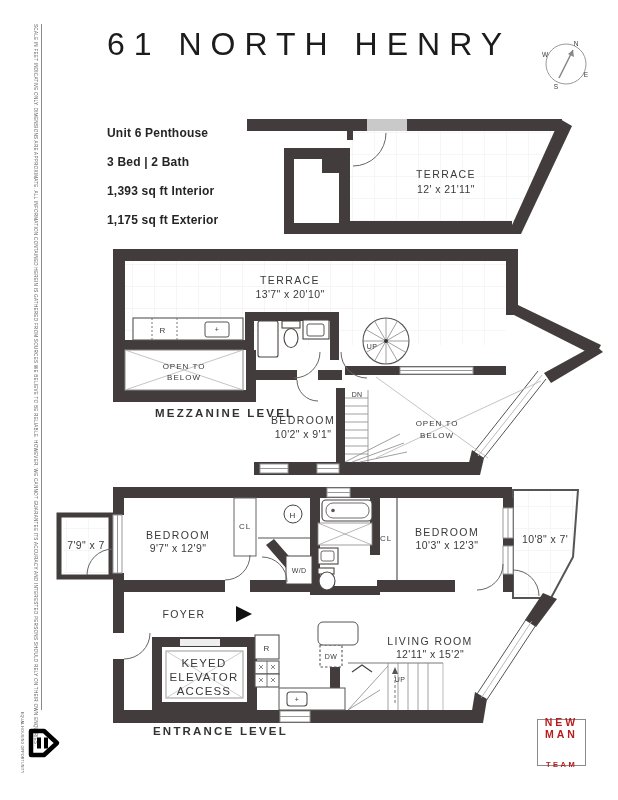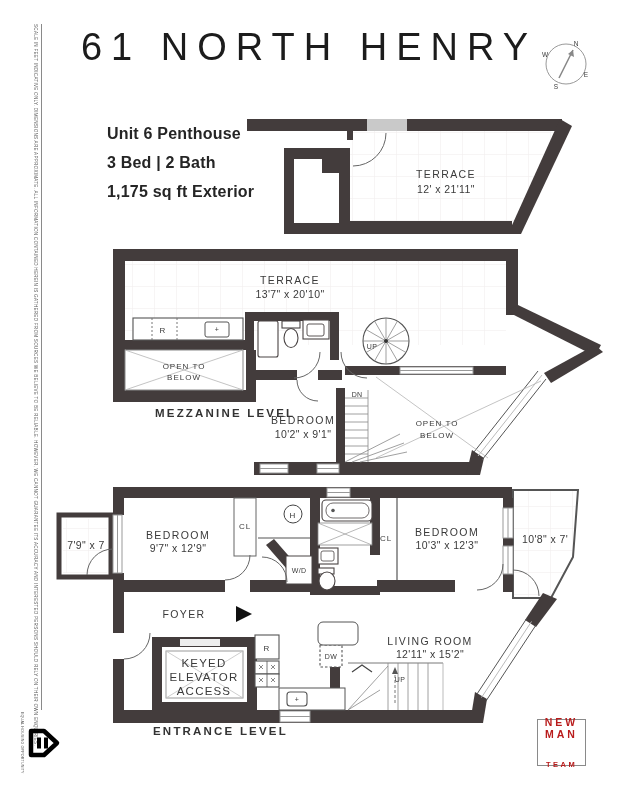--- a/index.html
+++ b/index.html
@@ -1,27 +1,27 @@
 <!DOCTYPE html>
 <html><head>
 <meta charset="utf-8">
 <style>
   html,body{margin:0;padding:0;background:#fff;}
   #page{position:relative;width:618px;height:800px;background:#ffffff;overflow:hidden;
         font-family:"Liberation Sans",sans-serif;}
   #title{position:absolute;top:26px;left:0;width:618px;text-align:center;
-         font-size:38px;font-weight:400;letter-spacing:9px;color:#1c1c1c;white-space:nowrap;}
+         font-size:32px;font-weight:400;letter-spacing:9px;color:#1c1c1c;white-space:nowrap;}
   #disclaimer{position:absolute;left:38px;top:24px;width:690px;
               transform:rotate(90deg);transform-origin:0 0;
               font-size:4.6px;letter-spacing:.25px;color:#5a5a5a;white-space:nowrap;}
   #vrule{position:absolute;left:41px;top:24px;width:1px;height:686px;background:#8a8a8a;}
   #eho-label{position:absolute;left:24px;top:712px;width:60px;
              transform:rotate(90deg);transform-origin:0 0;
              font-size:3.6px;letter-spacing:.2px;color:#555;white-space:nowrap;}
-  #unit-info{position:absolute;left:107px;top:119px;font-size:16px;line-height:29px;
+  #unit-info{position:absolute;left:107px;top:119px;font-size:12px;line-height:29px;
              font-weight:600;color:#252525;letter-spacing:.2px;}
   #brand{position:absolute;left:537px;top:719px;width:47px;height:45px;border:1.5px solid #8a8a8a;
          display:flex;flex-direction:column;align-items:center;justify-content:center;color:#b91c1c;}
   #brand .b1{font-size:10.5px;font-weight:600;letter-spacing:3px;line-height:12.5px;}
   #brand .b2{font-size:7.5px;font-weight:600;letter-spacing:2.5px;line-height:11px;margin-top:18px;}
   svg text{font-family:"Liberation Sans",sans-serif;fill:#3a3a3a;}
   .room{font-size:10.5px;letter-spacing:1.4px;font-weight:500;text-anchor:middle;}
   .dims{font-size:10.5px;letter-spacing:.4px;font-weight:500;text-anchor:middle;}
   .small{font-size:8px;letter-spacing:1px;font-weight:500;text-anchor:middle;}
   .tiny{font-size:7px;letter-spacing:.3px;font-weight:500;text-anchor:middle;}
@@ -34,20 +34,21 @@
 <div id="page">
 
   <div id="title">61 NORTH HENRY</div>
   <div id="disclaimer">SCALE IN FEET INDICATIVE ONLY.  DIMENSIONS ARE APPROXIMATE.  ALL INFORMATION CONTAINED HEREIN IS GATHERED FROM SOURCES WE BELIEVE TO BE RELIABLE. HOWEVER, WE CANNOT GUARANTEE ITS ACCURACY AND INTERESTED PERSONS SHOULD RELY ON THEIR OWN ENQUIRIES.</div>
   <div id="vrule"></div>
   <div id="eho-label">EQUAL HOUSING OPPORTUNITY</div>
 
   <div id="unit-info">
     <div>Unit 6 Penthouse</div>
     <div>3 Bed | 2 Bath</div>
+    <div>1,393 sq ft Interior</div>
     <div>1,175 sq ft Exterior</div>
   </div>
 
   <svg width="618" height="800" viewBox="0 0 618 800" style="position:absolute;left:0;top:0">
     <defs>
       <pattern id="grid" width="22" height="22" patternUnits="userSpaceOnUse">
         <path d="M22 0H0V22" fill="none" stroke="#efecec" stroke-width="1"></path>
       </pattern>
     </defs>
 

